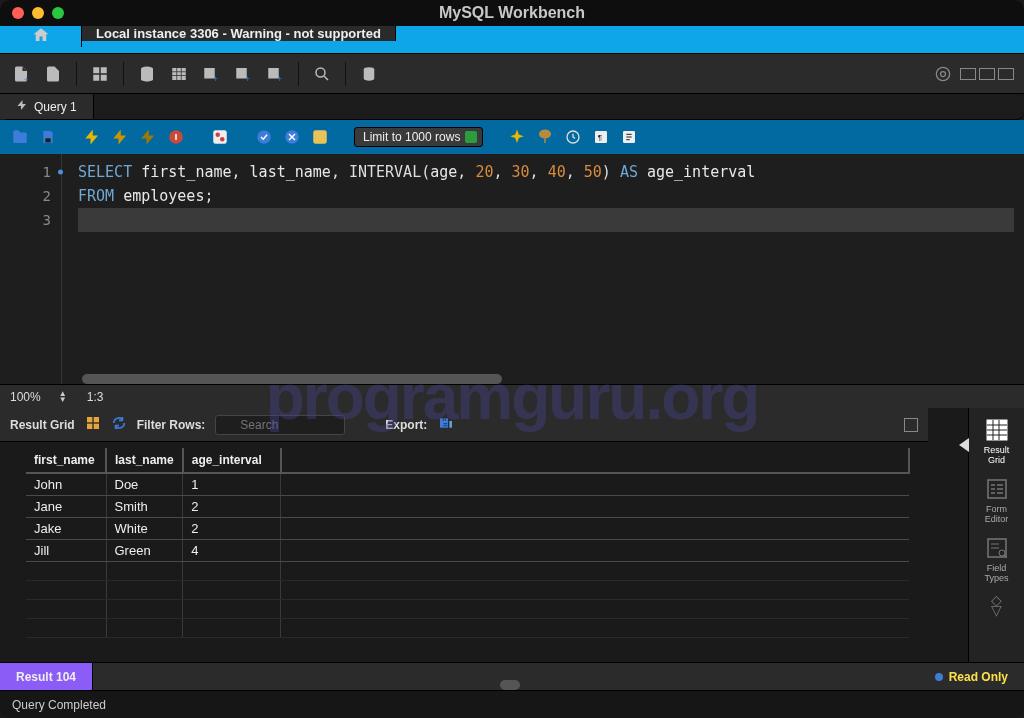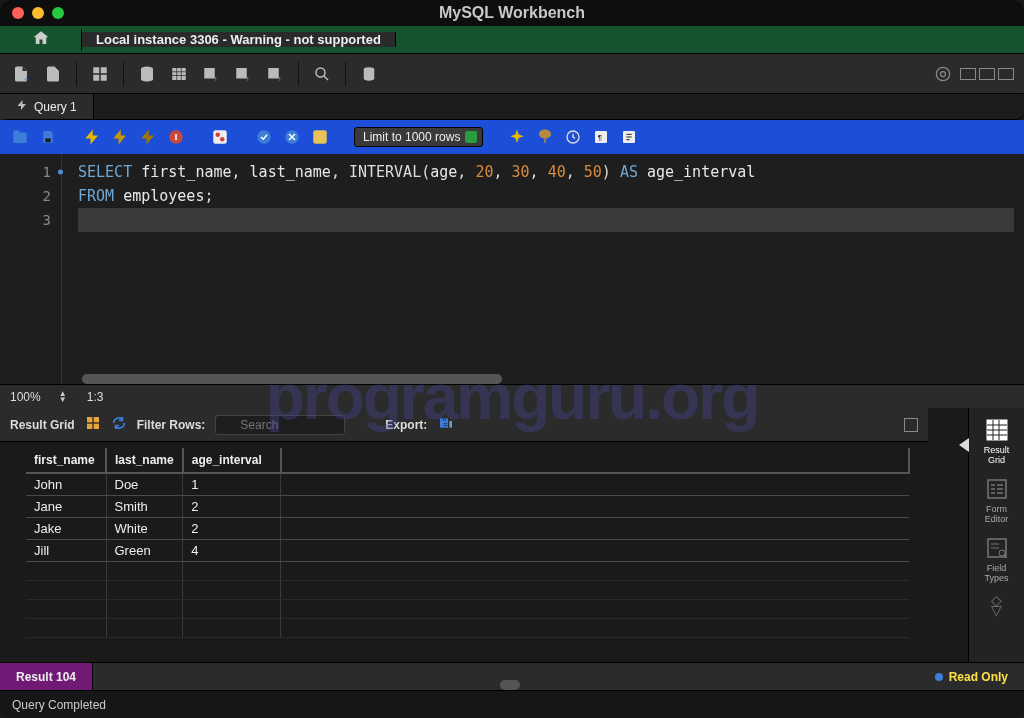--- a/index.html
+++ b/index.html
@@ -27,23 +27,23 @@
 .light { width: 12px; height: 12px; border-radius: 50%; }
 .red { background: #ff5f57; }
 .yellow { background: #febc2e; }
 .green { background: #28c840; }
 .title-center {
   position: absolute; left: 0; right: 0; text-align: center;
   font-size: 16px; font-weight: 700; color: #c8c8c8;
 }
 .windowtabs {
   height: 28px;
-  background: #14532d;
+  background: #0ea5e9;
   display: flex;
-  align-items: center;
+  align-items: flex-start;
   border-bottom: 1px solid #000;
 }
 .home-cell {
   width: 82px; display: flex; align-items: center; justify-content: center;
   border-right: 1px solid #000;
 }
 .home-cell svg { fill: #ccc; width: 18px; height: 18px; }
 .windowtab {
   padding: 0 14px; display: flex; align-items: center;
   background: #2a2a2a; border-right: 1px solid #000;
@@ -70,21 +70,21 @@
   border-bottom: 1px solid #000;
   border-radius: 8px;
 }
 .querytab {
   display: flex; align-items: center; gap: 6px; padding: 0 16px;
   background: #2b2b2b; border-right: 1px solid #000;
   color: #eee; font-size: 12px;
 }
 .querytoolbar {
   height: 34px;
-  background: #1d4ed8;
+  background: #0369a1;
   display: flex; align-items: center; padding: 8px 10px; gap: 8px;
 }
 .qtbtn { width: 20px; height: 20px; display: flex; align-items: center; justify-content: center; }
 .limit-select {
   background: #3a3a3a; color: #eee; border: 1px solid #000;
   padding: 2px 22px 2px 8px; font-size: 12px; border-radius: 3px;
   position: relative;
 }
 .limit-wrap { position: relative; }
 .limit-wrap::after {
@@ -181,21 +181,21 @@
 .rightpane .rp-item svg { width: 26px; height: 24px; }
 .rightpane .rp-item.active svg { fill: #fff; stroke: #fff; }
 .rightpane .rp-item.active { color: #fff; font-weight: 400; }
 .rightpane .arrows { color: #777; font-size: 14px; line-height: 10px; text-align: center; }
 .resulttabs {
   height: 28px; background: #2b2b2b; border-top: 1px solid #000;
   display: flex; align-items: stretch;
 }
 .resulttab {
   padding: 0 16px; display: flex; align-items: center;
-  background: #701a75; border-right: 1px solid #000;
+  background: #8b5cf6; border-right: 1px solid #000;
   font-size: 12px; font-weight: 600; color: #eee;
 }
 .resulttabs .readonly {
   margin-left: auto; display: flex; align-items: center; gap: 6px;
   padding-right: 16px; font-size: 12px; font-weight: 600; color: #fde047;
 }
 .readonly .dotblue { width: 8px; height: 8px; background: #3b7dd8; border-radius: 50%; display:inline-block; }
 .statusbar {
   height: 28px; background: #161616; border-top: 1px solid #000;
   display: flex; align-items: center; padding: 0 12px;

